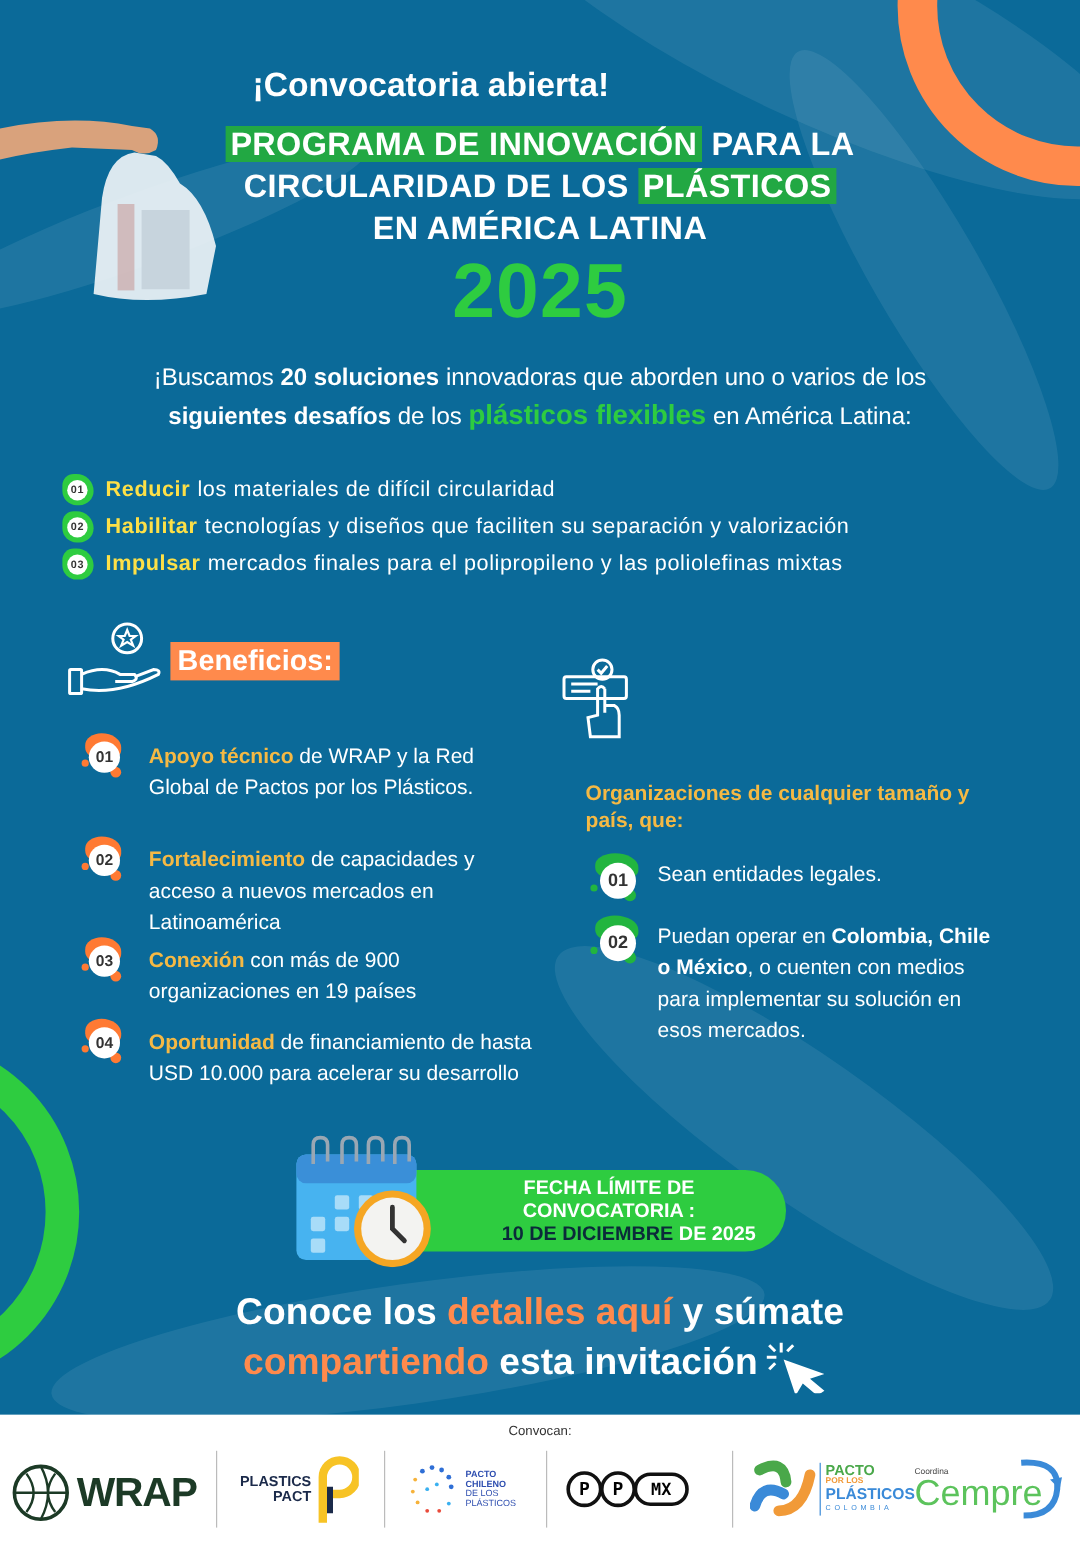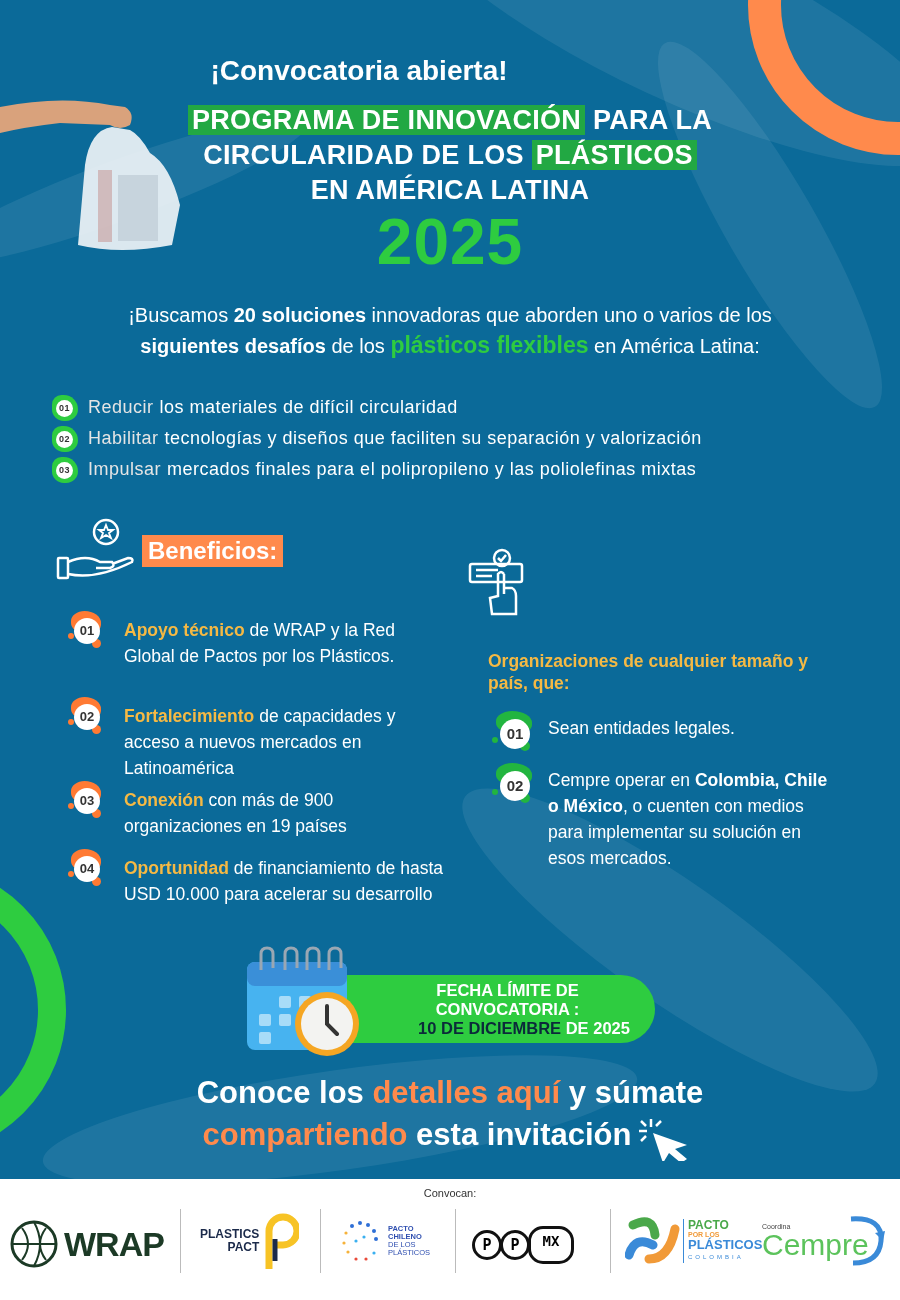--- a/index.html
+++ b/index.html
@@ -19,21 +19,21 @@
 
   .intro { position: absolute; top: 300px; left: 40px; width: 820px; text-align: center; color: #fff; font-size: 20px; line-height: 30px; }
   .intro b { font-weight: bold; }
   .intro .green { color: #2ecc40; font-weight: bold; font-size: 23px; }
 
   .challenges { position: absolute; top: 392px; left: 52px; width: 800px; }
   .challenge { display: flex; align-items: center; height: 31px; color: #fff; font-size: 18px; letter-spacing: 0.5px; }
   .challenge .num { position: relative; width: 26px; height: 26px; margin-right: 10px; flex-shrink: 0; }
   .challenge .num .blob { position: absolute; left: 0; top: 0; width: 26px; height: 26px; background: #2ecc40; border-radius: 40% 60% 50% 50%; }
   .challenge .num .circ { position: absolute; left: 4px; top: 5px; width: 17px; height: 17px; border-radius: 50%; background: #fff; color: #333; font-size: 9px; font-weight: bold; text-align: center; line-height: 17px; }
-  .challenge .kw { color: #e5e5e5; font-weight: normal; margin-right: 6px; }
+  .challenge .kw { color: #fde047; font-weight: bold; margin-right: 6px; }
 
   .ben-icon { position: absolute; left: 56px; top: 518px; width: 80px; height: 64px; }
   .ben-title { position: absolute; left: 142px; top: 535px; background: #ff8a4c; color: #fff; font-weight: 900; font-size: 24px; padding: 2px 6px; }
 
   .benefits { position: absolute; left: 68px; top: 617px; width: 380px; }
   .benefit { position: relative; display: flex; color: #fff; font-size: 17.5px; line-height: 26px; }
   .benefit .badge { position: relative; width: 40px; height: 40px; margin-right: 16px; flex-shrink: 0; margin-top: -6px; }
   .benefit .badge .blob1 { position: absolute; left: 3px; top: 0; width: 30px; height: 22px; background: #ff7a33; border-radius: 50% 60% 40% 50%; }
   .benefit .badge .blob2 { position: absolute; left: 24px; top: 28px; width: 9px; height: 9px; background: #ff7a33; border-radius: 50%; }
   .benefit .badge .blob3 { position: absolute; left: 0; top: 22px; width: 6px; height: 6px; background: #ff7a33; border-radius: 50%; }
@@ -196,21 +196,21 @@
         </span>
       <div>Sean entidades legales.</div>
     </div>
     <div class="who-item">
       <span class="badge">
           <span class="blob1"></span>
           <span class="blob2"></span>
           <span class="blob3"></span>
           <span class="circ">02</span>
         </span>
-      <div><span>Cempre operar en </span><b>Colombia, Chile o México</b><span>, o cuenten con medios para implementar su solución en esos mercados.</span></div>
+      <div><span>Puedan operar en </span><b>Colombia, Chile o México</b><span>, o cuenten con medios para implementar su solución en esos mercados.</span></div>
     </div>
   </div>
 
   <div class="deadline">
     <div>FECHA LÍMITE DE</div>
     <div>CONVOCATORIA :</div>
     <div><span class="dark">10 DE DICIEMBRE</span><span> DE 2025</span></div>
   </div>
   <svg class="calendar" viewBox="0 0 120 112">
     <rect x="2" y="18" width="100" height="88" rx="8" fill="#47b3f0"></rect>
@@ -301,21 +301,21 @@
         <div>CHILENO</div>
       <div style="font-weight:normal;">DE LOS</div>
         <div style="font-weight:normal;">PLÁSTICOS</div>
     </div>
   </div>
   <div class="sep" style="left:455px;"></div>
 
   <div class="logo" style="left:472px;top:47px;">
     <span style="display:inline-block;width:30px;height:30px;border:3px solid #111;border-radius:50%;text-align:center;line-height:24px;font-weight:bold;font-size:15px;font-family:'DejaVu Sans Mono',monospace;">P</span>
     <span style="display:inline-block;width:30px;height:30px;border:3px solid #111;border-radius:50%;text-align:center;line-height:24px;font-weight:bold;font-size:15px;margin-left:-2px;font-family:'DejaVu Sans Mono',monospace;">P</span>
-    <span style="display:inline-block;width:46px;height:38px;border:3px solid #111;border-radius:15px;text-align:center;line-height:24px;font-weight:bold;font-size:14px;margin-left:-2px;font-family:'DejaVu Sans Mono',monospace;">MX</span>
+    <span style="display:inline-block;width:46px;height:28px;border:3px solid #111;border-radius:15px;text-align:center;line-height:24px;font-weight:bold;font-size:14px;margin-left:-2px;font-family:'DejaVu Sans Mono',monospace;">MX</span>
   </div>
   <div class="sep" style="left:610px;"></div>
 
   <div class="logo" style="left:625px;top:36px;">
     <svg width="56" height="52" viewBox="0 0 56 52">
         <path d="M8 10 Q28 0 30 20" stroke="#4aa84a" stroke-width="9" fill="none" stroke-linecap="round"></path>
         <path d="M4 40 Q10 20 28 30" stroke="#3a8ad8" stroke-width="9" fill="none" stroke-linecap="round"></path>
         <path d="M50 14 Q44 44 24 44" stroke="#f19a38" stroke-width="9" fill="none" stroke-linecap="round"></path>
       </svg>
     <div style="border-left:1px solid #3a8ad8;padding-left:4px;margin-left:2px;line-height:12px;">

